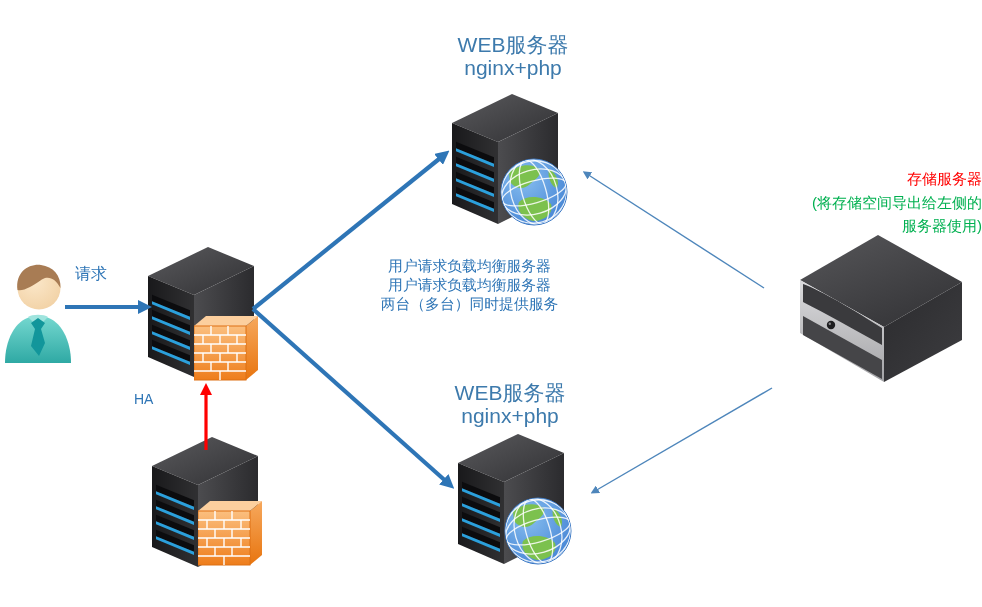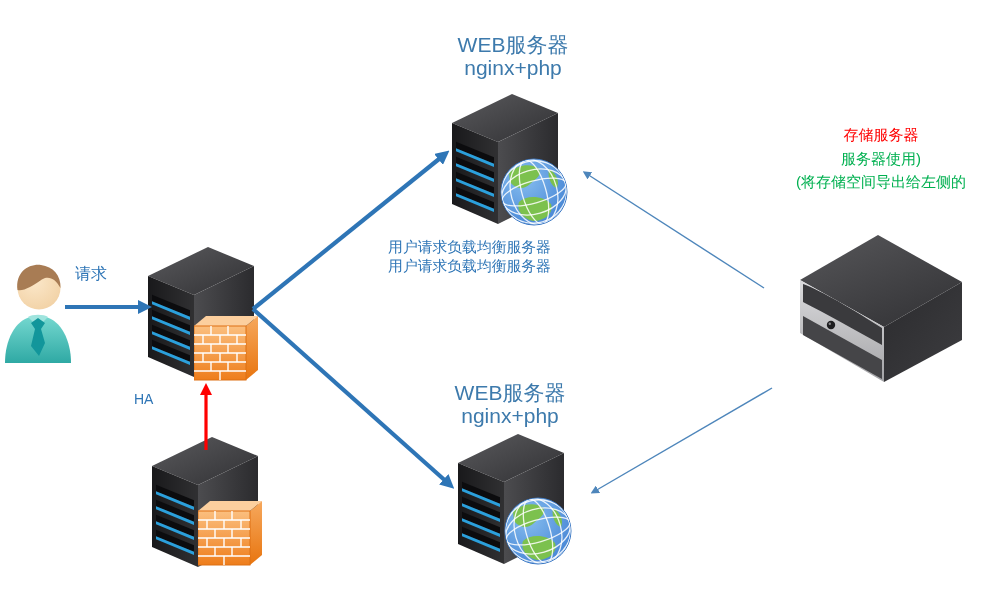--- a/index.html
+++ b/index.html
@@ -2,21 +2,21 @@
 <html><head>
 <meta charset="utf-8">
 <style>
   html,body{margin:0;padding:0;background:#ffffff;}
   body{font-family:"Liberation Sans","DejaVu Sans",sans-serif;}
   .canvas{position:relative;width:982px;height:607px;background:#ffffff;overflow:hidden;}
   .abs{position:absolute;}
   .node-label{color:#3D7AAC;font-size:21px;line-height:23px;text-align:center;}
   .annot{color:#2E75B6;}
   .center-note{color:#2E75B6;font-size:14.8px;line-height:18.8px;text-align:center;white-space:nowrap;}
-  .storage-label{font-size:15px;line-height:23.5px;text-align:center;white-space:nowrap;}
+  .storage-label{font-size:15px;line-height:23.5px;text-align:right;white-space:nowrap;margin-top:44px;}
   .storage-title{color:#FF0000;}
   .storage-note{color:#00B050;}
   .request-label{font-size:16px;}
   .ha-label{font-size:14px;}
   svg{display:block;}
 </style>
 </head>
 <body>
 
 <div class="canvas">
@@ -192,44 +192,45 @@
     <svg width="106" height="130" viewBox="0 0 106 130">
         <use href="#tower"></use>
       </svg>
   </div>
   <div class="abs" style="left:499px;top:157px;z-index:2">
     <svg width="70" height="70" viewBox="0 0 70 70">
         <use href="#globe"></use>
       </svg>
   </div>
 
-  <div class="abs center-note" style="left:367px;top:238px;width:205px;z-index:4">
+  <div class="abs center-note" style="left:367px;top:257px;width:205px;z-index:4">
     <div>用户请求负载均衡服务器</div>
     <div>用户请求负载均衡服务器</div>
+    <div>两台（多台）同时提供服务</div>
   </div>
 
   <div class="abs node-label" style="left:430px;top:381px;width:160px;z-index:4">
     <div>WEB服务器</div>
     <div>nginx+php</div>
   </div>
   <div class="abs" style="left:458px;top:434px;z-index:2">
     <svg width="106" height="130" viewBox="0 0 106 130">
         <use href="#tower"></use>
       </svg>
   </div>
   <div class="abs" style="left:503px;top:496px;z-index:2">
     <svg width="70" height="70" viewBox="0 0 70 70">
         <use href="#globe"></use>
       </svg>
   </div>
 
   <div class="abs storage-label" style="left:780px;top:123px;width:202px;z-index:4">
     <div class="storage-title">存储服务器</div>
+    <div class="storage-note">(将存储空间导出给左侧的</div>
     <div class="storage-note">服务器使用)</div>
-    <div class="storage-note">(将存储空间导出给左侧的</div>
   </div>
   <div class="abs" style="left:793px;top:232px;z-index:2">
     <svg width="172" height="152" viewBox="0 0 172 152">
         <use href="#nas"></use>
       </svg>
   </div>
 
 </div>
 
 </body></html>

